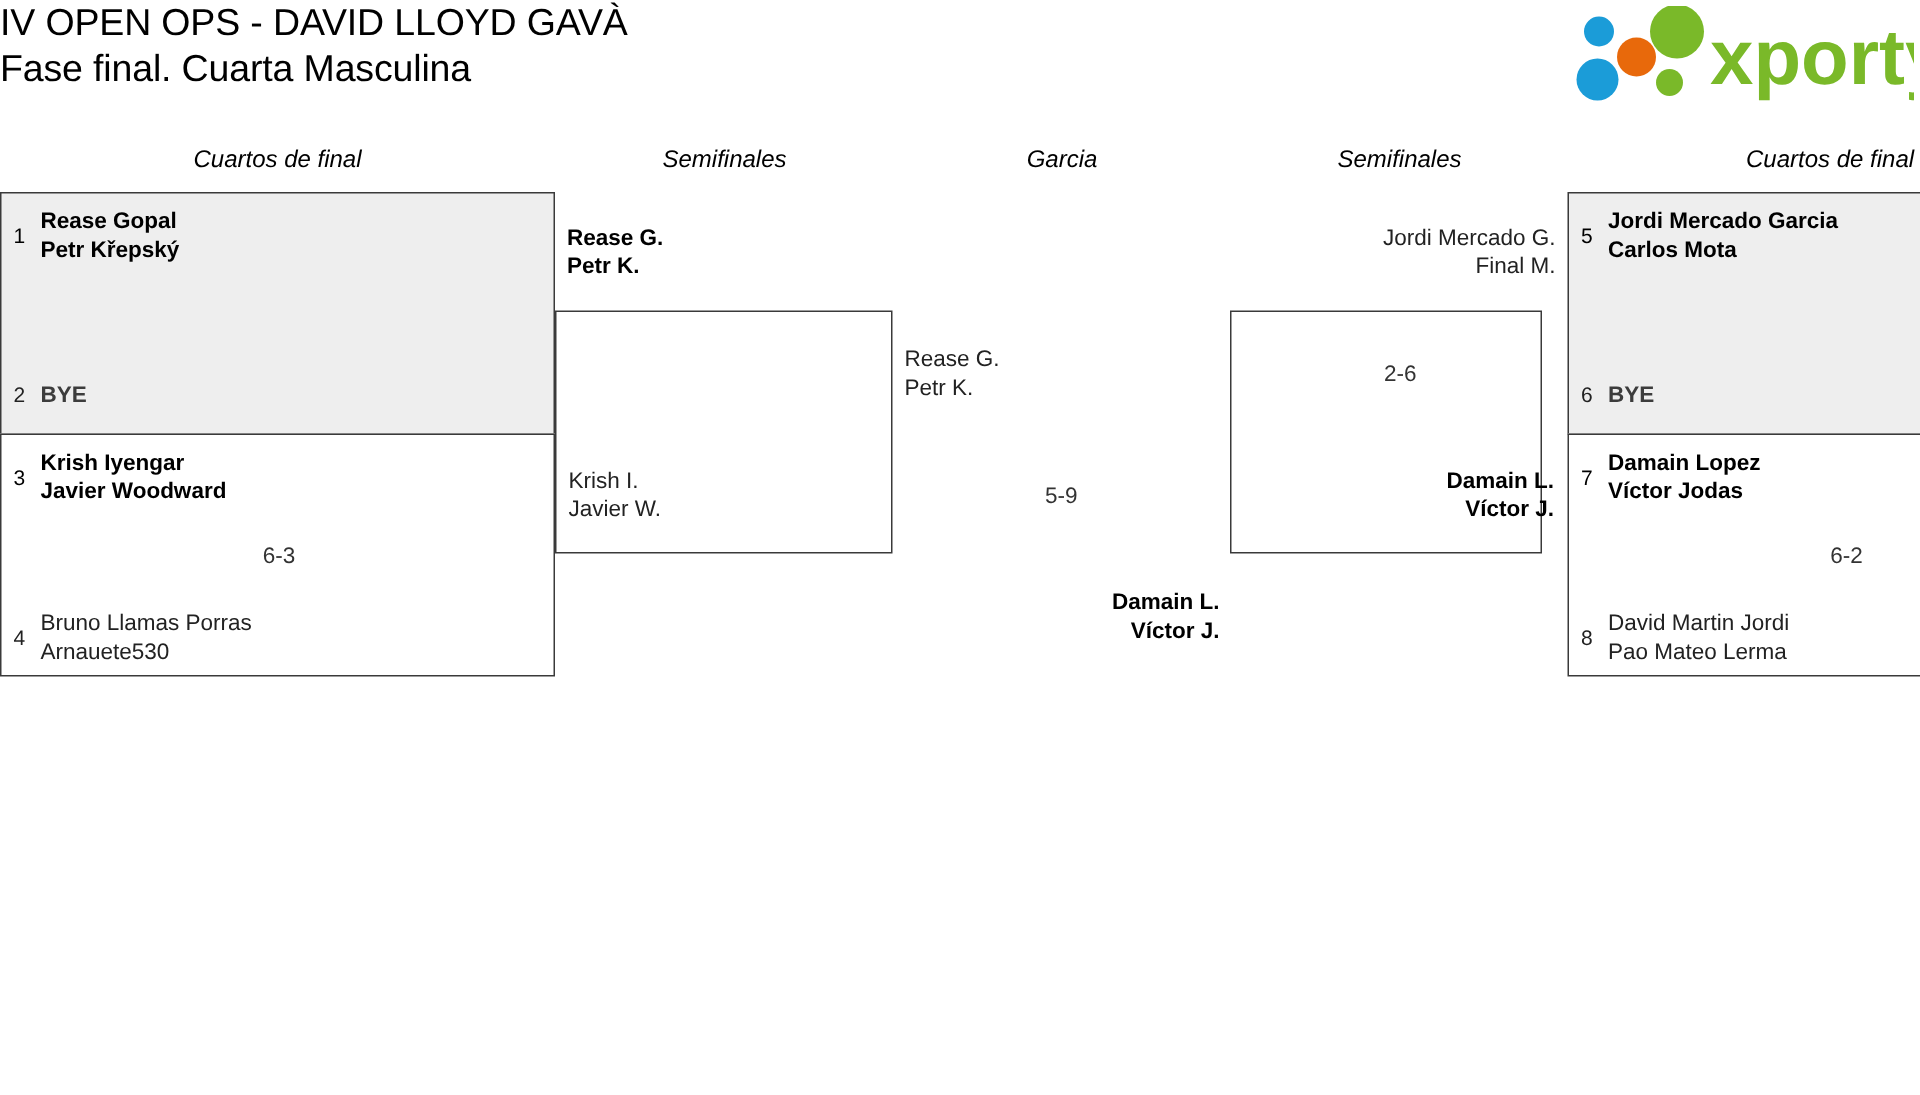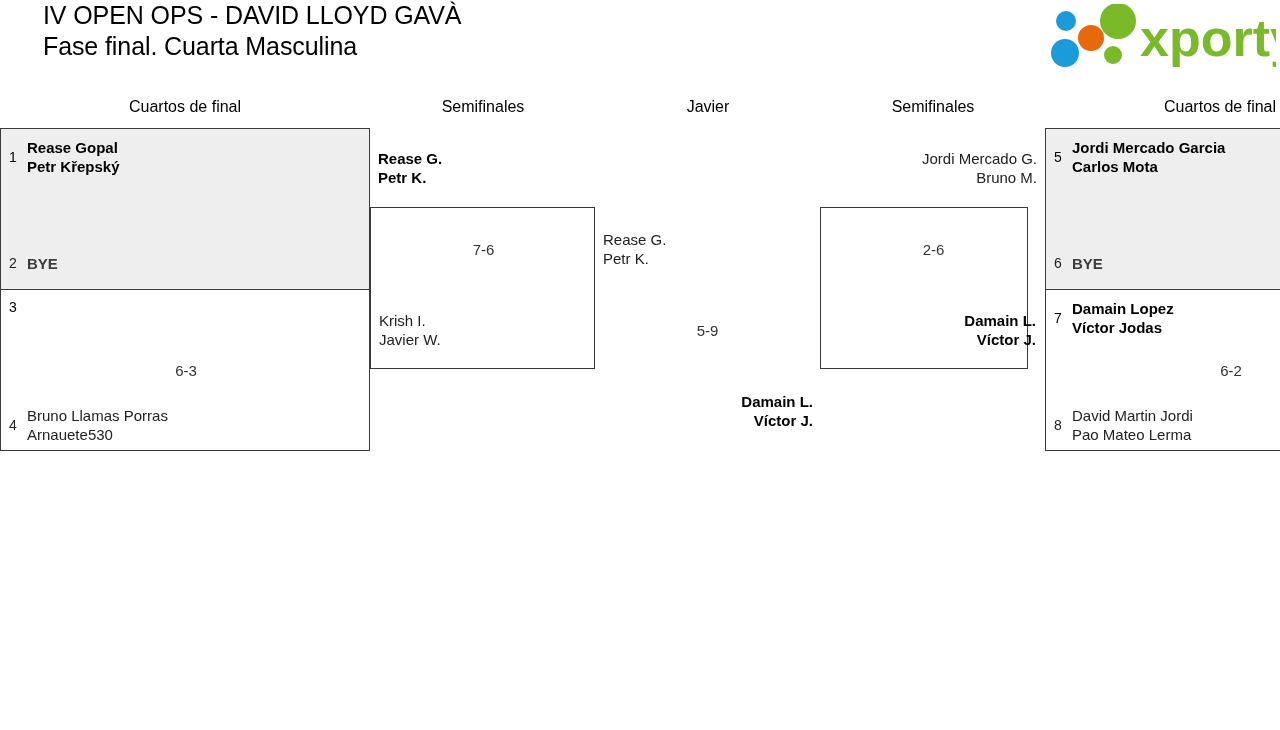--- a/index.html
+++ b/index.html
@@ -27,21 +27,20 @@
     top: 0px;
     width: 900px;
   }
   .title-line {
     font-size: 25px;
     line-height: 31px;
     color: #000000;
     font-weight: 400;
     white-space: nowrap;
     letter-spacing: -0.1px;
-    margin-left: 43px;
   }
 
   
   .logo {
     position: absolute;
     left: 1048px;
     top: 4px;
     width: 228px;
     height: 64px;
   }
@@ -50,20 +49,21 @@
   
   .col-head {
     position: absolute;
     top: 96px;
     font-size: 16px;
     line-height: 22px;
     color: #000000;
     font-weight: 400;
     text-align: center;
     white-space: nowrap;
+    font-style: italic;
   }
 
   
   .mbox {
     position: absolute;
     border: 1px solid #3a3a3a;
     background: #ffffff;
   }
   .mbox.shaded { background: #eeeeee; }
 
@@ -143,61 +143,64 @@
       <circle cx="43" cy="34" r="13" fill="#e8690b"></circle>
       <circle cx="70" cy="17" r="18" fill="#7ab929"></circle>
       <circle cx="65" cy="51" r="9" fill="#7ab929"></circle>
 
       <text x="92" y="52" font-family="Liberation Sans, sans-serif" font-size="52" font-weight="700" fill="#7ab929">xporty</text>
     </svg>
   </div>
 
   <div class="col-head" style="left:85px; width:200px;">Cuartos de final</div>
   <div class="col-head" style="left:383px; width:200px;">Semifinales</div>
-  <div class="col-head" style="left:608px; width:200px;">Javier</div>
+  <div class="col-head" style="left:608px; width:200px;">Garcia</div>
   <div class="col-head" style="left:833px; width:200px;">Semifinales</div>
   <div class="col-head" style="left:1164px; width:200px; text-align:left;">Cuartos de final</div>
 
   <div class="mbox shaded" style="left:0px; top:128px; width:370px; height:162px;">
     <div class="entry winner" style="left:8px; top:9px;">
       <span class="seed">1</span>
       <span class="names">
         <span class="nm">Rease Gopal</span>
         <span class="nm">Petr Křepský</span>
       </span>
     </div>
     <div class="entry" style="left:8px; top:126px;">
       <span class="seed">2</span>
       <span class="single-name">BYE</span>
     </div>
   </div>
 
   <div class="mbox" style="left:0px; top:289px; width:370px; height:162px;">
     <div class="entry winner" style="left:8px; top:9px;">
       <span class="seed">3</span>
+      <span class="names">
+        <span class="nm">Krish Iyengar</span>
+        <span class="nm">Javier Woodward</span>
+      </span>
     </div>
     <div class="entry" style="left:8px; top:116px;">
       <span class="seed">4</span>
       <span class="names">
         <span class="nm">Bruno Llamas Porras</span>
         <span class="nm">Arnauete530</span>
       </span>
     </div>
     <div class="score" style="left:0px; top:71px; width:370px;">6-3</div>
   </div>
 
   <div class="advance" style="left:378px; top:149px;">
     <span class="names winner">
       <span class="nm">Rease G.</span>
       <span class="nm">Petr K.</span>
     </span>
   </div>
 
   <div class="mbox" style="left:370px; top:207px; width:225px; height:162px;">
-    <div class="score" style="left:0px; top:32px; width:225px;">7-6</div>
     <div class="advance" style="left:8px; top:103px;">
       <span class="names">
         <span class="nm">Krish I.</span>
         <span class="nm">Javier W.</span>
       </span>
     </div>
   </div>
 
   <div class="advance" style="left:603px; top:230px;">
     <span class="names">
@@ -211,21 +214,21 @@
   <div class="advance" style="left:595px; top:392px; width:218px;">
     <span class="names ralign winner" style="display:flex;">
       <span class="nm">Damain L.</span>
       <span class="nm">Víctor J.</span>
     </span>
   </div>
 
   <div class="advance" style="left:820px; top:149px; width:217px;">
     <span class="names ralign" style="display:flex;">
       <span class="nm">Jordi Mercado G.</span>
-      <span class="nm">Bruno M.</span>
+      <span class="nm">Final M.</span>
     </span>
   </div>
 
   <div class="mbox" style="left:820px; top:207px; width:208px; height:162px;">
     <div class="score" style="left:0px; top:32px; width:225px;">2-6</div>
     <div class="advance" style="left:0px; top:103px; width:215px;">
       <span class="names ralign winner" style="display:flex;">
         <span class="nm">Damain L.</span>
         <span class="nm">Víctor J.</span>
       </span>

